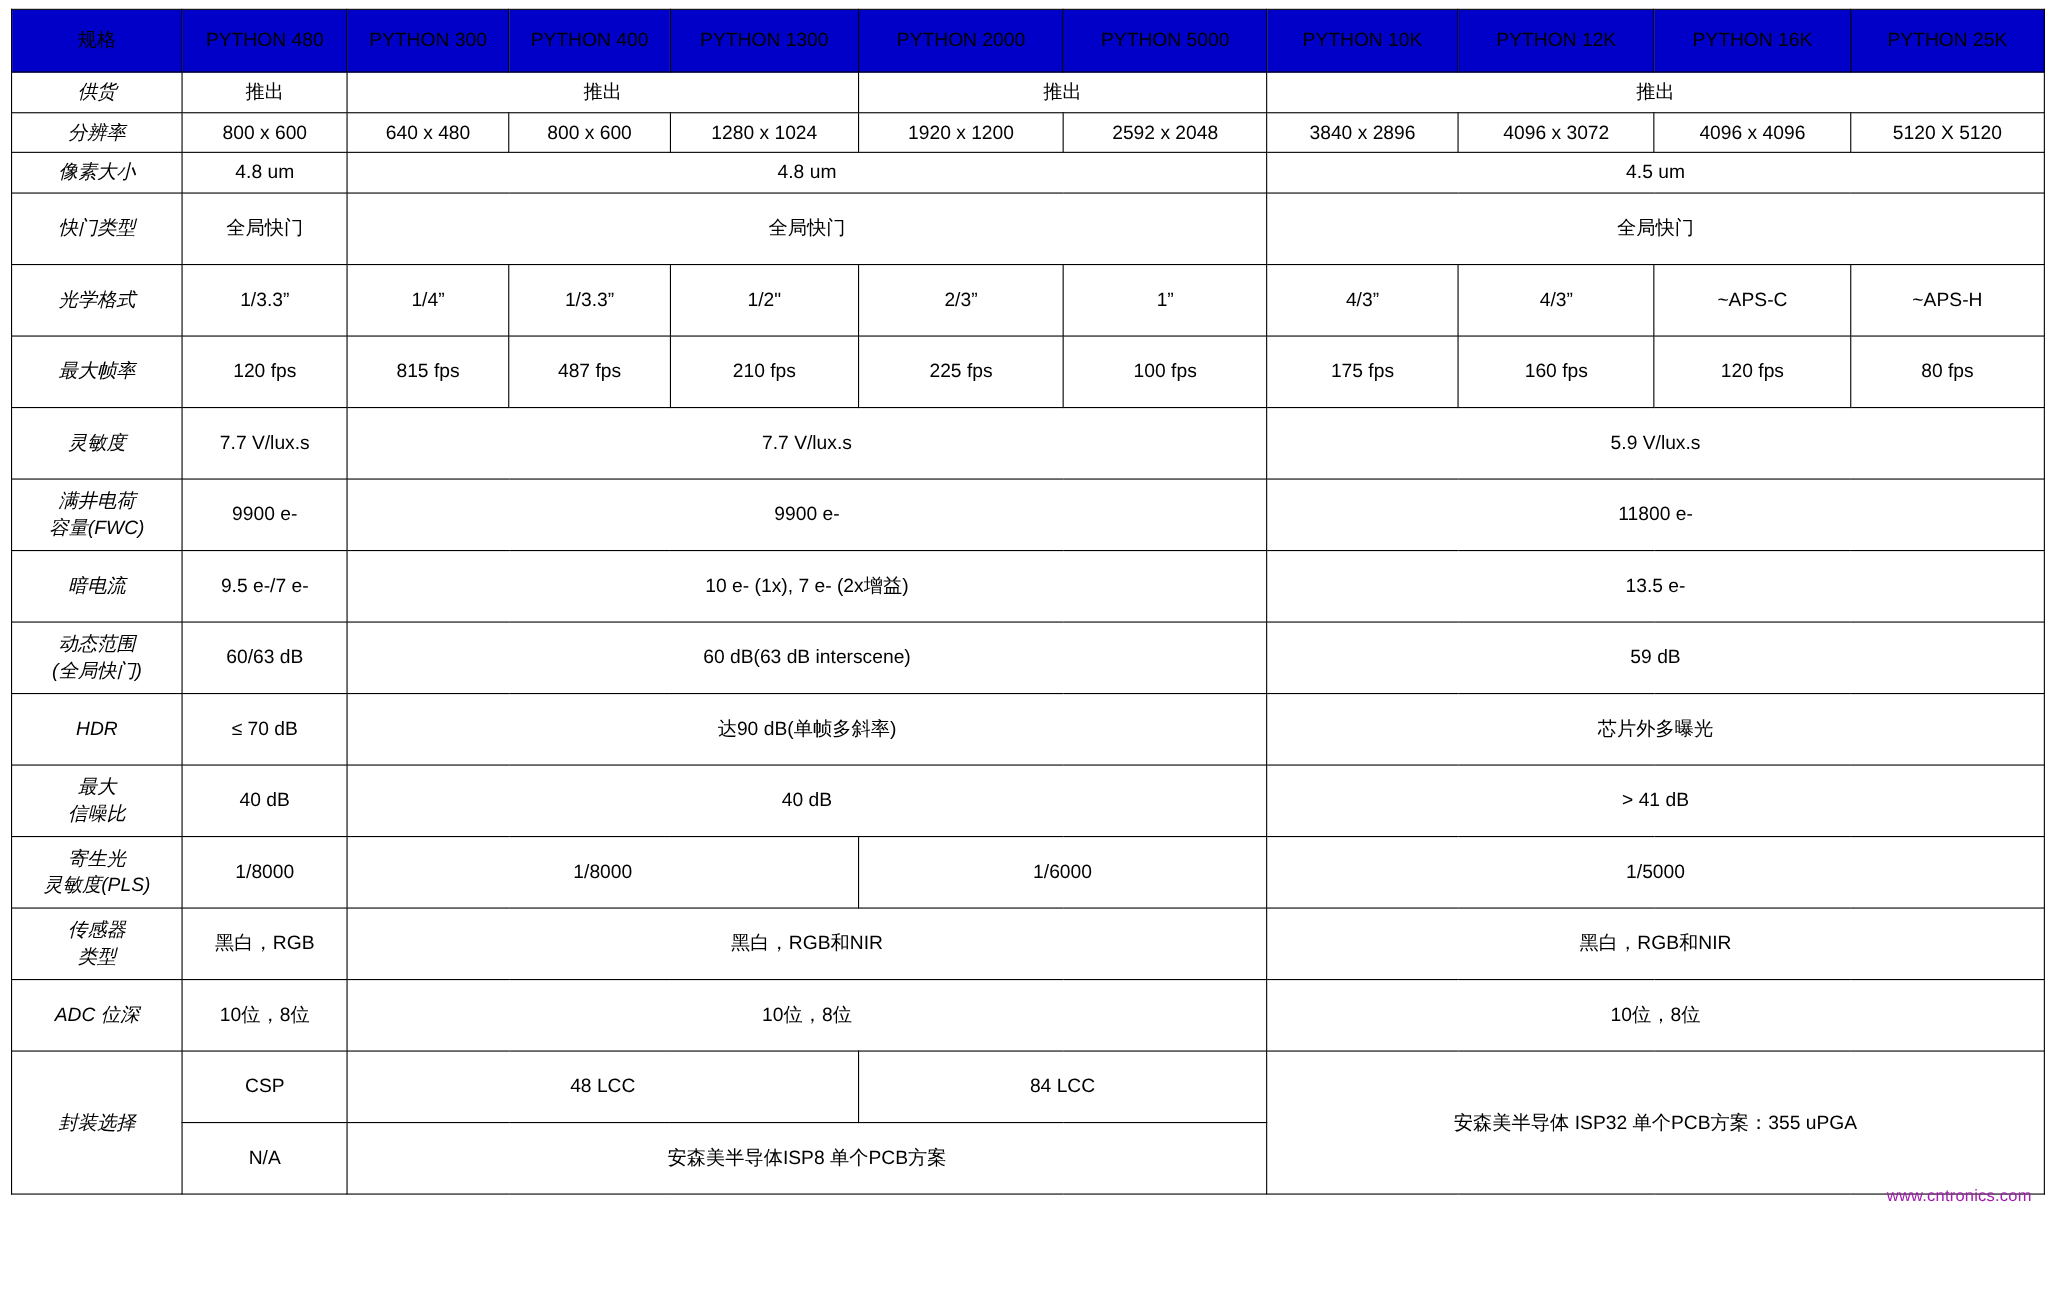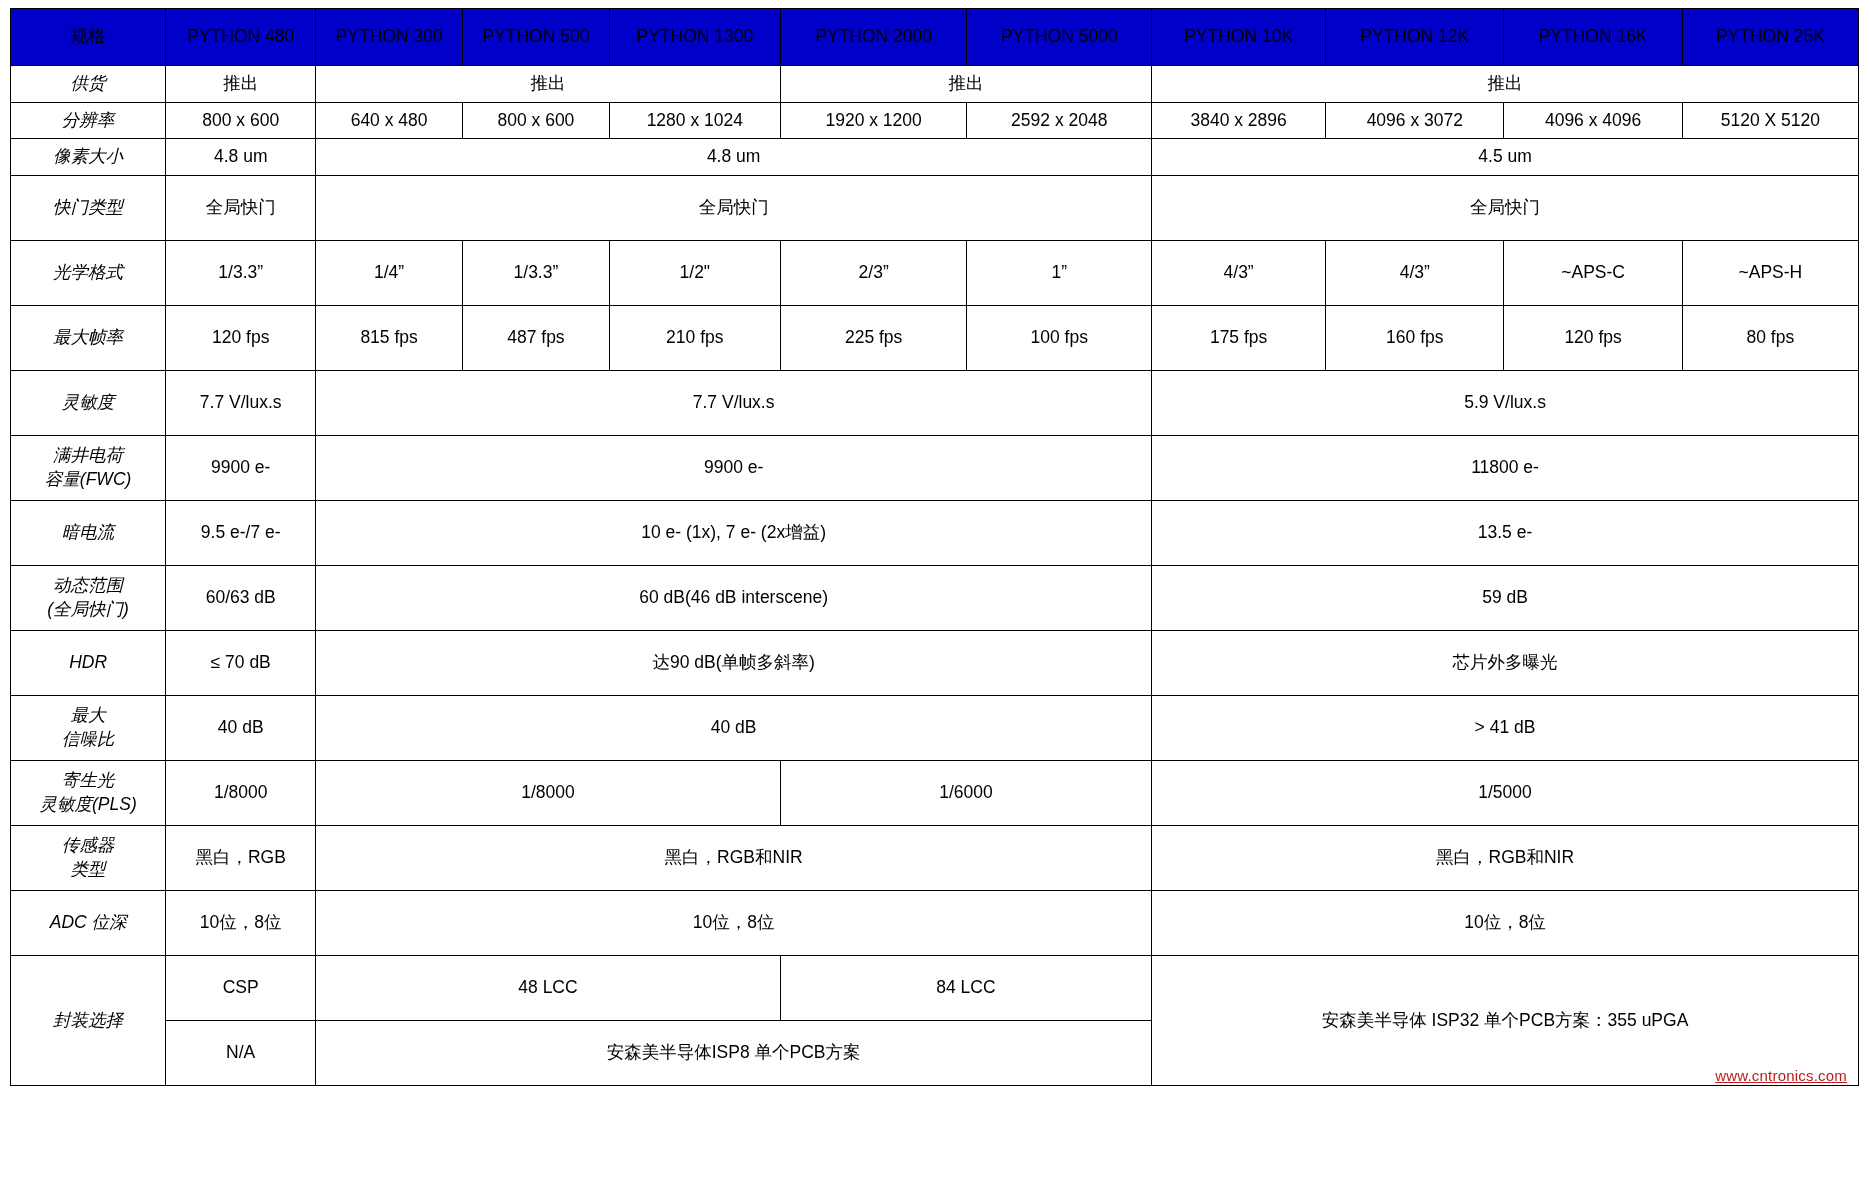--- a/index.html
+++ b/index.html
@@ -51,26 +51,25 @@
   }
   td.blue {
     color: #0000ee;
   }
   td.tall {
     height: 52px;
   }
   .watermark {
     position: absolute;
     right: 22px;
-    bottom: 12px;
-    color: #b91c1c;
+    bottom: 0;
+    color: #a21caf;
     font-size: 15px;
     font-family: "Liberation Sans", sans-serif;
     letter-spacing: 0.2px;
-    text-decoration: underline;
   }
 </style>
 </head>
 <body>
 
 <div class="sheet">
   <table class="spec">
     <colgroup>
       <col style="width:148px">
       <col style="width:143px">
@@ -82,21 +81,21 @@
       <col style="width:166px">
       <col style="width:170px">
       <col style="width:170px">
       <col style="width:168px">
     </colgroup>
     <thead>
       <tr>
         <th class="rowhead-col">规格</th>
         <th>PYTHON 480</th>
         <th>PYTHON 300</th>
-        <th>PYTHON 500</th>
+        <th>PYTHON 400</th>
         <th>PYTHON 1300</th>
         <th>PYTHON 2000</th>
         <th>PYTHON 5000</th>
         <th>PYTHON 10K</th>
         <th>PYTHON 12K</th>
         <th>PYTHON 16K</th>
         <th>PYTHON 25K</th>
       </tr>
     </thead>
     <tbody>
@@ -188,21 +187,21 @@
         <td class="tall" colspan="5">10 e- (1x),   7 e- (2x增益)</td>
         <td class="tall" colspan="4">13.5 e-</td>
       </tr>
 
       <tr>
         <td class="rowhead">
           <span>动态范围</span><br>
           <span>(全局快门)</span>
         </td>
         <td class="tall">60/63 dB</td>
-        <td class="tall" colspan="5">60 dB(46 dB interscene)</td>
+        <td class="tall" colspan="5">60 dB(63 dB interscene)</td>
         <td class="tall" colspan="4">59 dB</td>
       </tr>
 
       <tr>
         <td class="rowhead">HDR</td>
         <td class="tall">≤ 70 dB</td>
         <td class="tall" colspan="5">达90 dB(单帧多斜率)</td>
         <td class="tall" colspan="4">芯片外多曝光</td>
       </tr>
 

